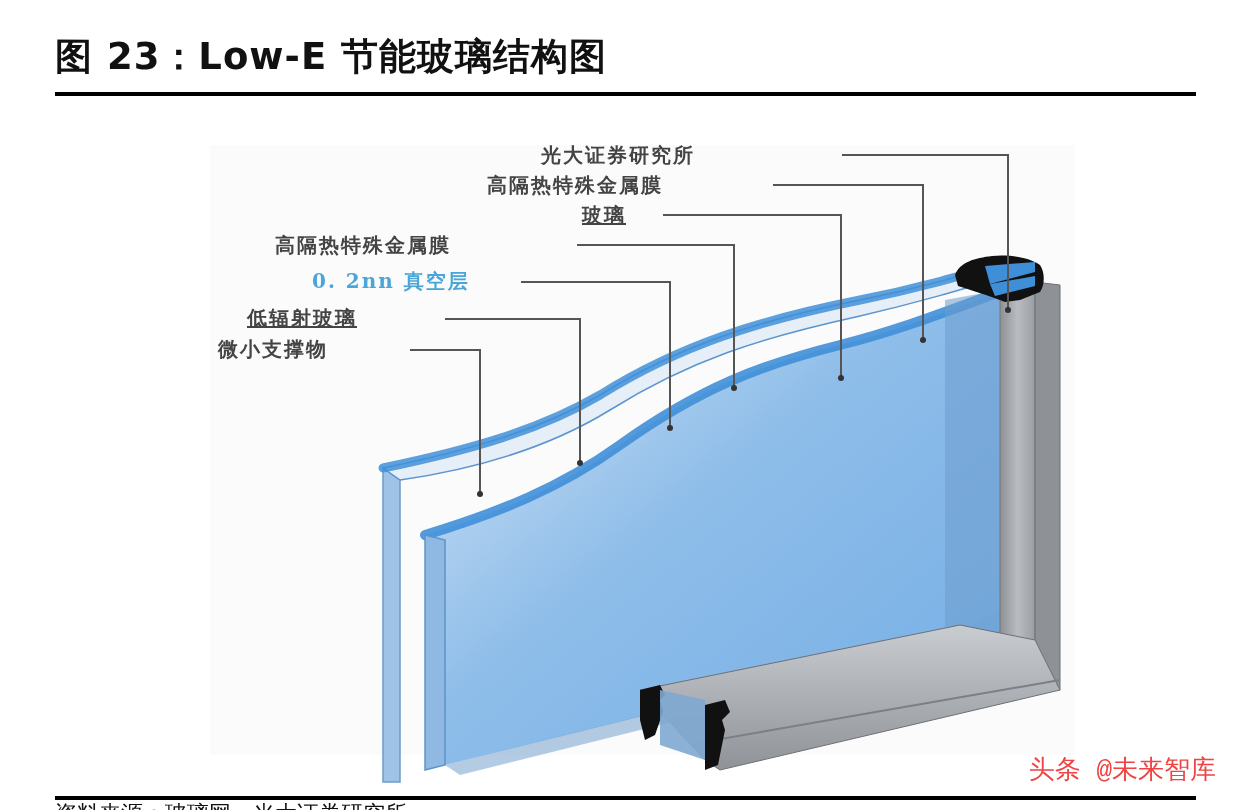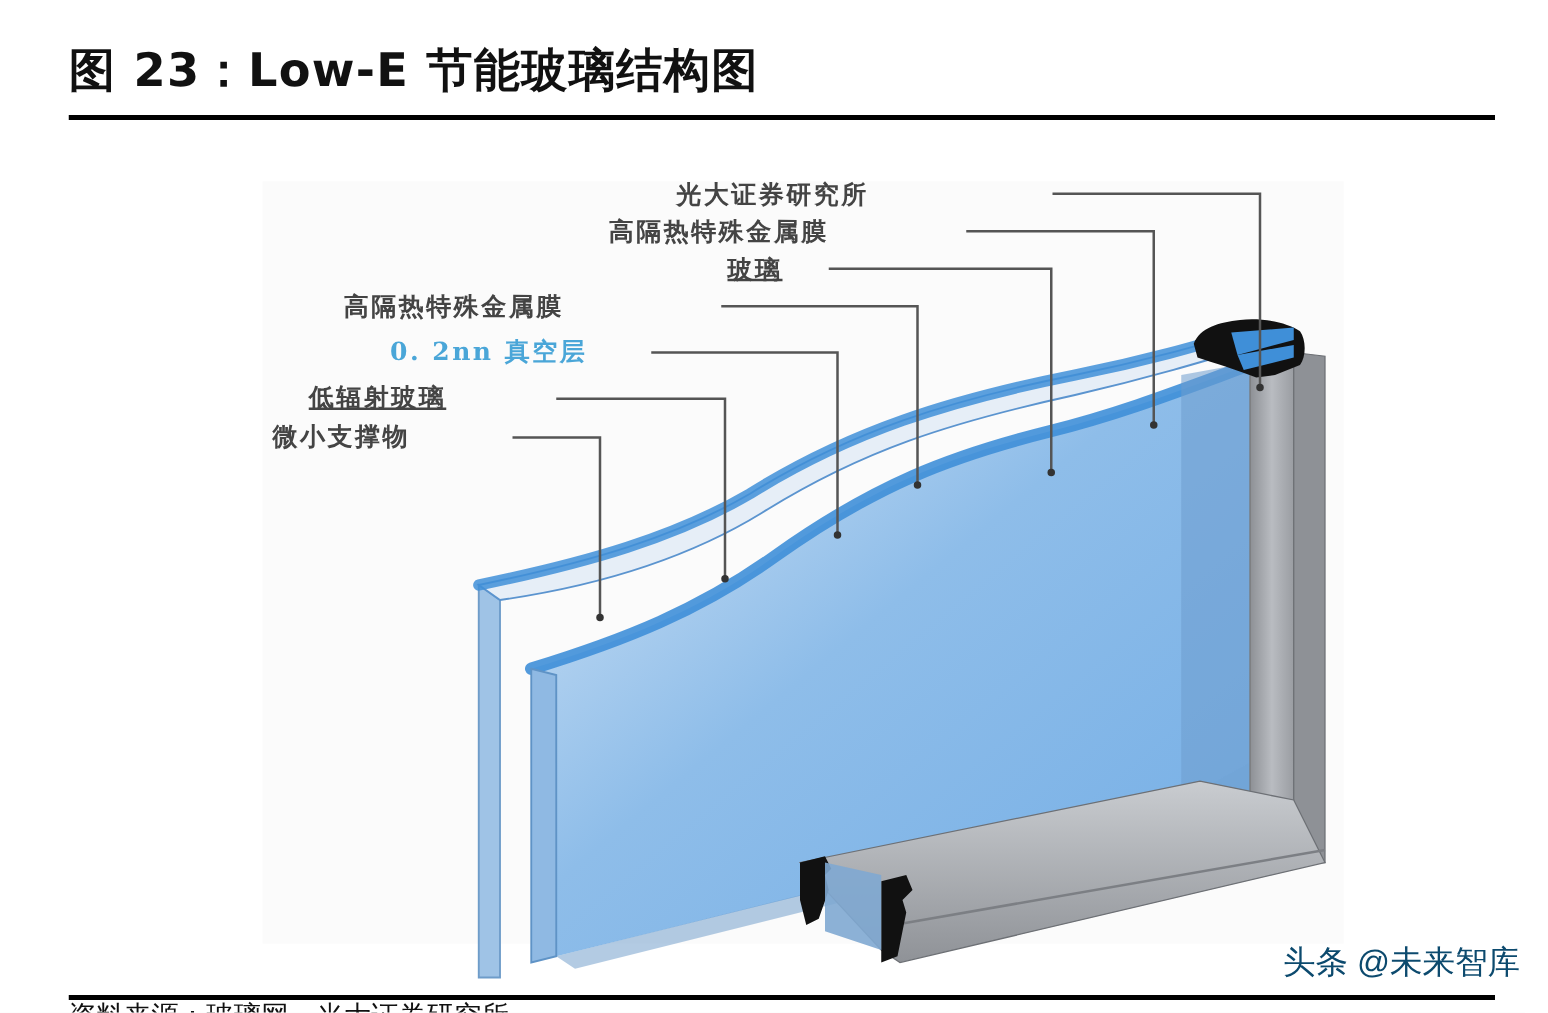--- a/index.html
+++ b/index.html
@@ -23,22 +23,22 @@
     }
     svg.diagram { position: absolute; left: 0; top: 0; }
     .label {
       position: absolute; font-family: "DejaVu Serif", serif;
       font-size: 20px; color: #444; font-weight: bold; white-space: nowrap;
       letter-spacing: 2px; line-height: 22px;
     }
     .label.blue { color: #4aa6d8; margin-left: 19px; }
     .watermark {
       position: absolute; right: 22px; top: 752px;
-      font-size: 26px; color: #0c4a6e; white-space: nowrap;
-      font-family: Liberation Sans, sans-serif;
+      font-size: 26px; color: #ef4444; white-space: nowrap;
+      font-family: Liberation Mono, monospace;
       text-align: center;
     }
     .rule-bottom {
       position: absolute; left: 55px; top: 796px; width: 1141px; height: 4px; background: #000;
     }
     .source {
       position: absolute; left: 55px; top: 801px; font-size: 22px; color: #111;
       white-space: nowrap; line-height: 26px;
     }
   </style>

